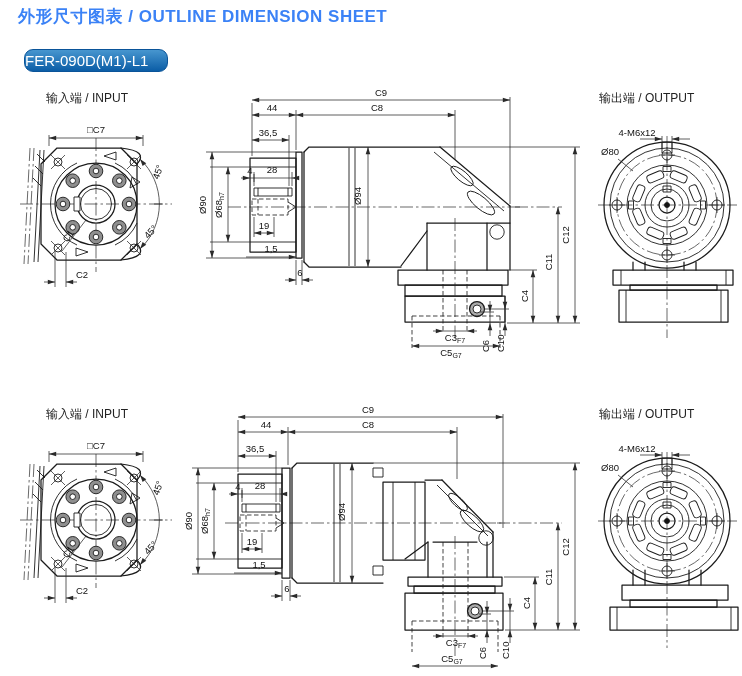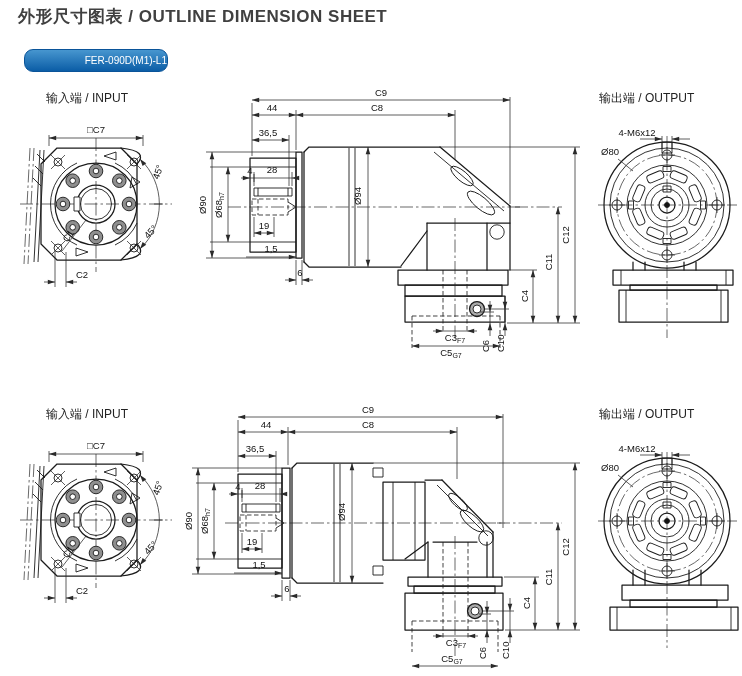--- a/index.html
+++ b/index.html
@@ -1,21 +1,21 @@
 <!DOCTYPE html>
 <html><head>
 <meta charset="utf-8">
 <style>
   html,body{margin:0;padding:0;background:#fff;}
   .page{position:relative;width:742px;height:676px;background:#ffffff;overflow:hidden;
         font-family:"Liberation Sans","DejaVu Sans",sans-serif;}
-  .title{position:absolute;left:18px;top:5px;font-size:17px;font-weight:bold;color:#404040;letter-spacing:.5px;}
+  .title{position:absolute;left:18px;top:5px;font-size:17px;font-weight:bold;color:#3b82f6;letter-spacing:.5px;}
   .badge{position:absolute;left:24px;width:142px;height:21px;border-radius:9px;
          background:linear-gradient(#4796cf,#0b5da6);border:1px solid #0a5499;
-         color:#fff;font-size:10px;text-align:right;line-height:21px;}
+         color:#fff;font-size:15px;text-align:left;line-height:21px;}
   .badge.b1{top:49px}.badge.b2{top:365px}
   .vlabel{position:absolute;width:110px;text-align:left;font-size:12px;color:#222;}
   svg{position:absolute;left:0;top:0;}
   .ol{fill:none;stroke:#1b1b1b;stroke-width:1.25;stroke-linejoin:round;stroke-linecap:round}
   .md{fill:none;stroke:#1b1b1b;stroke-width:0.9;stroke-linejoin:round}
   .dim{fill:none;stroke:#2a2a2a;stroke-width:0.75}
   .cl{fill:none;stroke:#2a2a2a;stroke-width:0.7;stroke-dasharray:13 3 2.5 3}
   .dash{fill:none;stroke:#222;stroke-width:0.85;stroke-dasharray:4.5 2.5}
   .arr{fill:#2a2a2a;stroke:none}
   text{font-family:"Liberation Sans","DejaVu Sans",sans-serif;font-size:9.5px;fill:#111}

